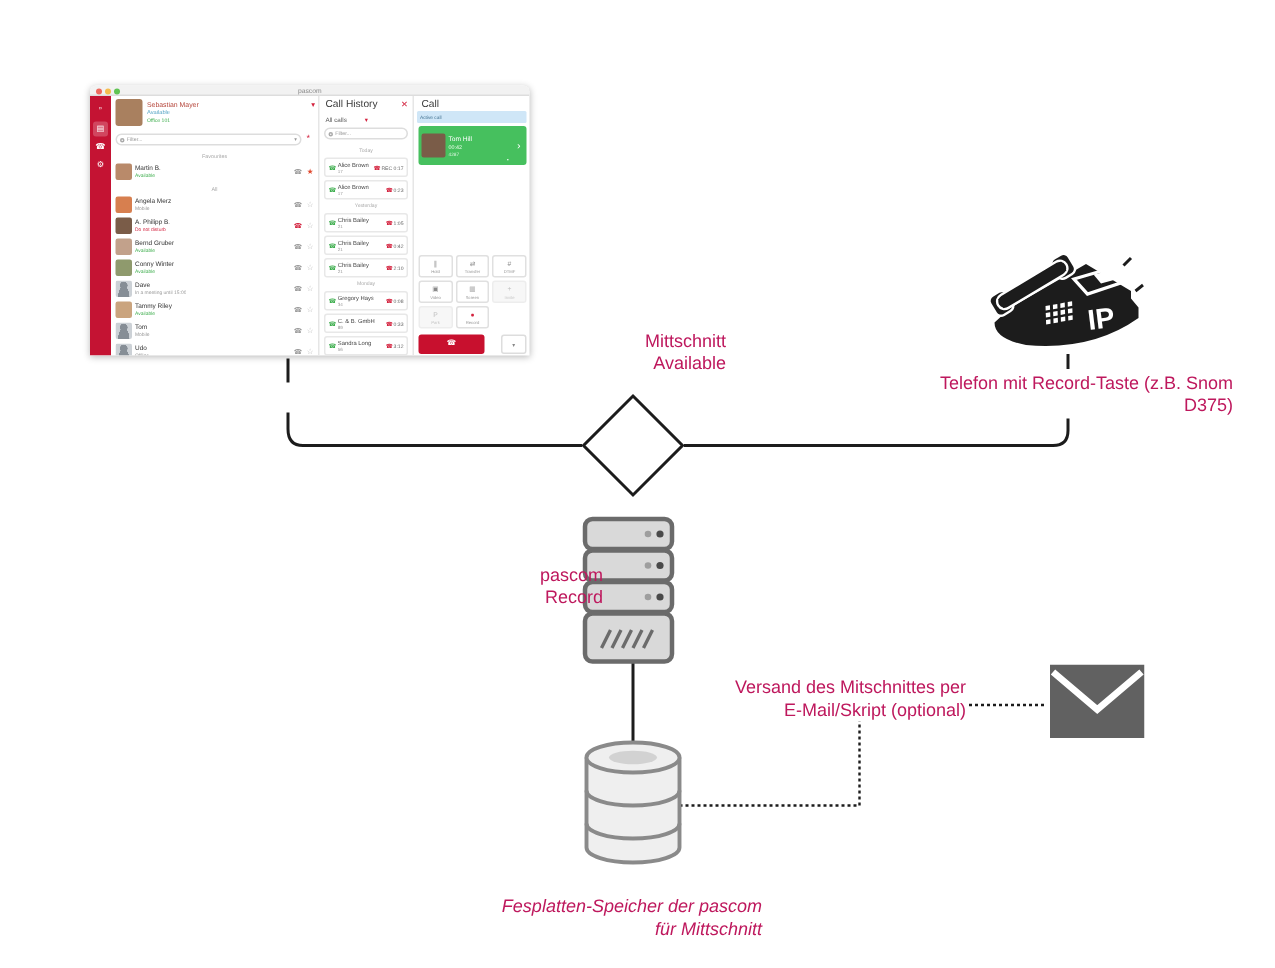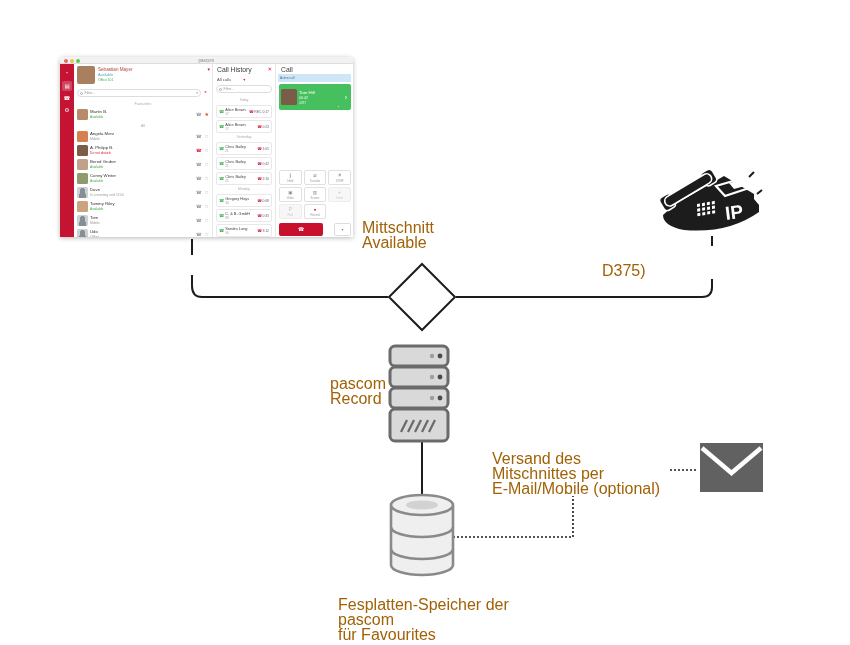--- a/index.html
+++ b/index.html
@@ -3,27 +3,27 @@
 <meta charset="utf-8">
 <style>
   * { margin:0; padding:0; box-sizing:border-box; }
   body { background:#fff; font-family:"Liberation Sans", sans-serif; }
   .canvas { position:relative; width:850px; height:645px; background:#fff; overflow:hidden; }
 
   
   svg.wires { position:absolute; left:0; top:0; z-index:1; }
 
   
-  .dlabel { position:absolute; z-index:3; font-size:16px; line-height:15px; color:#a16207; text-align:left; }
+  .dlabel { position:absolute; z-index:3; font-size:12px; line-height:15px; color:#be185d; text-align:right; }
   .lbl-client { left:117px; top:257px; width:150px; }
   .lbl-rules  { left:362px; top:220px; width:122px; }
   .lbl-phone  { left:602px; top:248px; width:220px; }
   .lbl-server { left:330px; top:376px; width:72px; }
-  .lbl-storage{ left:338px; top:597px; width:200px; }
-  .lbl-mail   { left:492px; top:451px; width:176px; background:#fff; }
+  .lbl-storage{ left:308px; top:597px; width:200px;font-style:italic; }
+  .lbl-mail   { left:468px; top:451px; width:176px; background:#fff; }
 
   
   .icon-abs { position:absolute; z-index:2; }
   .phone-wrap   { left:656px; top:168px; }
   .server-wrap  { left:387px; top:344px; }
   .cyl-wrap     { left:388px; top:493px; }
   .mail-wrap    { left:700px; top:443px; }
 
   
   .client { position:absolute; left:60px; top:57px; width:293px; height:180px; z-index:4;
@@ -200,34 +200,34 @@
       <rect x="0" y="0" width="63" height="49" fill="#616161"></rect>
       <path d="M2,5 L31.5,30 L61,5" fill="none" stroke="#ffffff" stroke-width="4.5"></path>
     </svg>
   </div>
 
   <div class="dlabel lbl-rules">
     <span>Mittschnitt</span><br>
     <span>Available</span>
   </div>
   <div class="dlabel lbl-phone">
-    <br>
+    <span>Telefon mit Record-Taste (z.B. Snom</span><br>
     <span>D375)</span>
   </div>
   <div class="dlabel lbl-server">
     <span>pascom</span><br>
     <span>Record</span>
   </div>
   <div class="dlabel lbl-storage">
     <span>Fesplatten-Speicher der pascom</span><br>
-    <span>für Favourites</span>
+    <span>für Mittschnitt</span>
   </div>
   <div class="dlabel lbl-mail">
     <span>Versand des Mitschnittes per</span><br>
-    <span>E-Mail/Mobile (optional)</span>
+    <span>E-Mail/Skript (optional)</span>
   </div>
 
   <div class="client">
     <div class="titlebar">
       <span class="tl red"></span>
       <span class="tl yel"></span>
       <span class="tl grn"></span>
       <span class="wtitle">pascom</span>
     </div>
 

